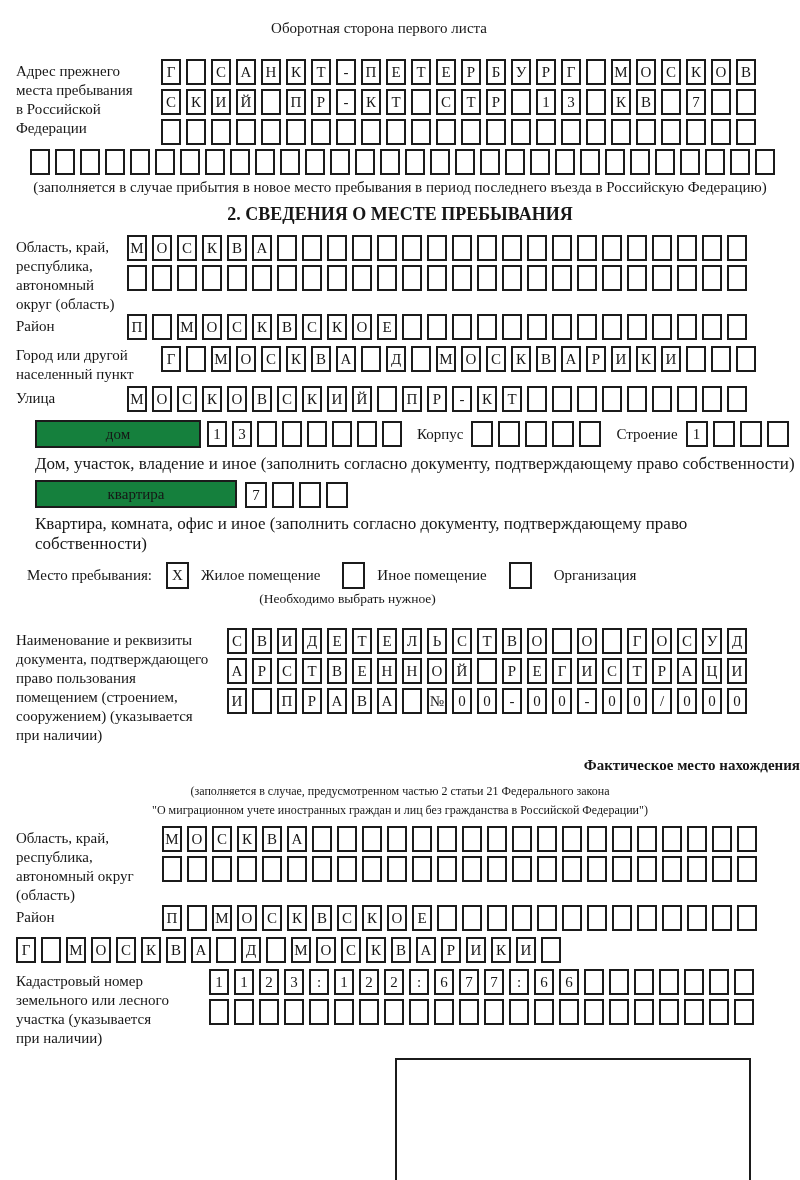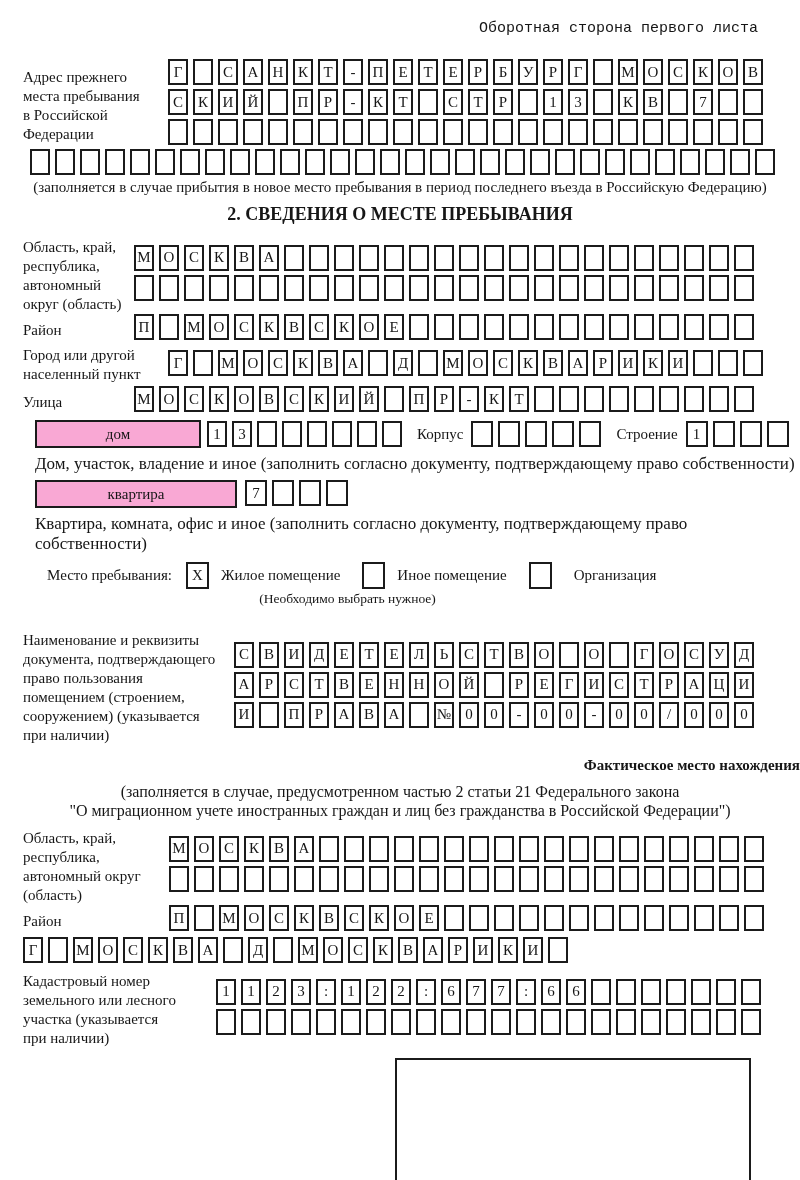--- a/index.html
+++ b/index.html
@@ -8,26 +8,25 @@
     width:800px;
     min-height:1180px;
     background:#ffffff;
     color:#161616;
     font-family:"Liberation Serif","DejaVu Serif",serif;
     font-size:15px;
     overflow:hidden;
     box-sizing:border-box;
   }
   .top-note{
-    text-align:right;
+    text-align:center;
     padding:20px 42px 0 0;
     font-size:15px;
-    font-family:Liberation Mono, monospace;
-  }
-  .block{display:flex;align-items:center;margin-left:23px;}
+  }
+  .block{display:flex;align-items:flex-start;margin-left:16px;}
   .lab{line-height:19px;padding-top:3px;}
   .lab-145{width:145px;flex:0 0 145px;}
   .lab-111{width:111px;flex:0 0 111px;}
   .lab-146{width:146px;flex:0 0 146px;}
   .lab-198{width:198px;flex:0 0 198px;}
   .lab-193{width:193px;flex:0 0 193px;}
   .lab-211{width:211px;flex:0 0 211px;}
   .multiline{white-space:pre-line;}
   .rows{display:flex;flex-direction:column;}
   .cellrow{display:flex;margin-bottom:4px;}
@@ -61,26 +60,26 @@
   }
   .note-left{
     margin:0 0 6px 35px;
     font-size:17px;
   }
   .widebox{
     box-sizing:border-box;
     border:2px solid #1b1b1b;
     height:28px;
     display:flex;align-items:center;justify-content:center;
-    background:#f9a8d4;
+    background:#15803d;
   }
   .houserow{display:flex;align-items:center;margin:4px 0 6px 35px;}
   .houserow .inline-lab{padding:0 8px 0 10px;}
-  .aptrow{display:flex;align-items:flex-start;margin:6px 0 6px 35px;}
-  .stayrow{display:flex;align-items:center;margin:8px 0 2px 47px;}
+  .aptrow{display:flex;align-items:flex-end;margin:6px 0 6px 35px;}
+  .stayrow{display:flex;align-items:center;margin:8px 0 2px 27px;}
   .checkbox{
     box-sizing:border-box;
     width:23px;height:27px;
     border:2px solid #1b1b1b;
     display:flex;align-items:center;justify-content:center;
     font-size:15px;
     margin:0 12px 0 8px;
     background:#fff;
   }
   .stay-label{margin-right:14px;}
@@ -517,21 +516,21 @@
           <div class="cell">0</div>
           <div class="cell">/</div>
           <div class="cell">0</div>
           <div class="cell">0</div>
           <div class="cell">0</div>
         </div>
     </div>
   </div>
 
   <div class="sub-title">Фактическое место нахождения</div>
-  <div class="note-center multiline" style="font-size:16px;line-height:19px;">(заполняется в случае, предусмотренном частью 2 статьи 21 Федерального закона
+  <div class="note-center multiline" style="font-size:12px;line-height:19px;">(заполняется в случае, предусмотренном частью 2 статьи 21 Федерального закона
 "О миграционном учете иностранных граждан и лиц без гражданства в Российской Федерации")</div>
 
   <div class="block" style="margin-top:6px;">
     <div class="lab lab-146 multiline">Область, край,
 республика,
 автономный округ
 (область)</div>
     <div class="rows">
       <div class="cellrow">
           <div class="cell">М</div>

